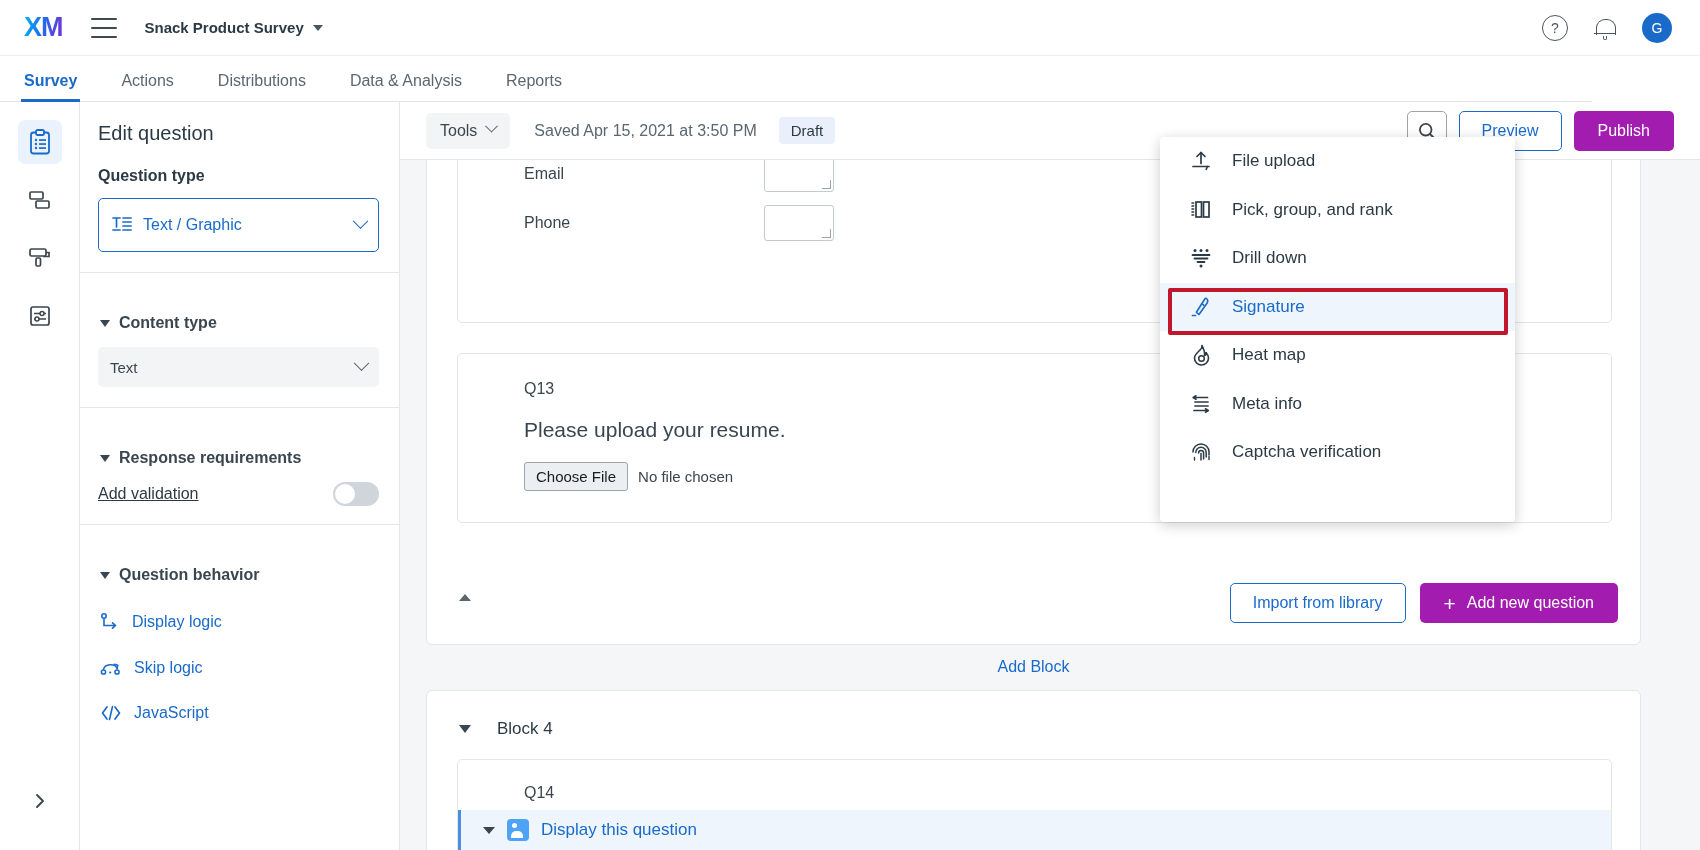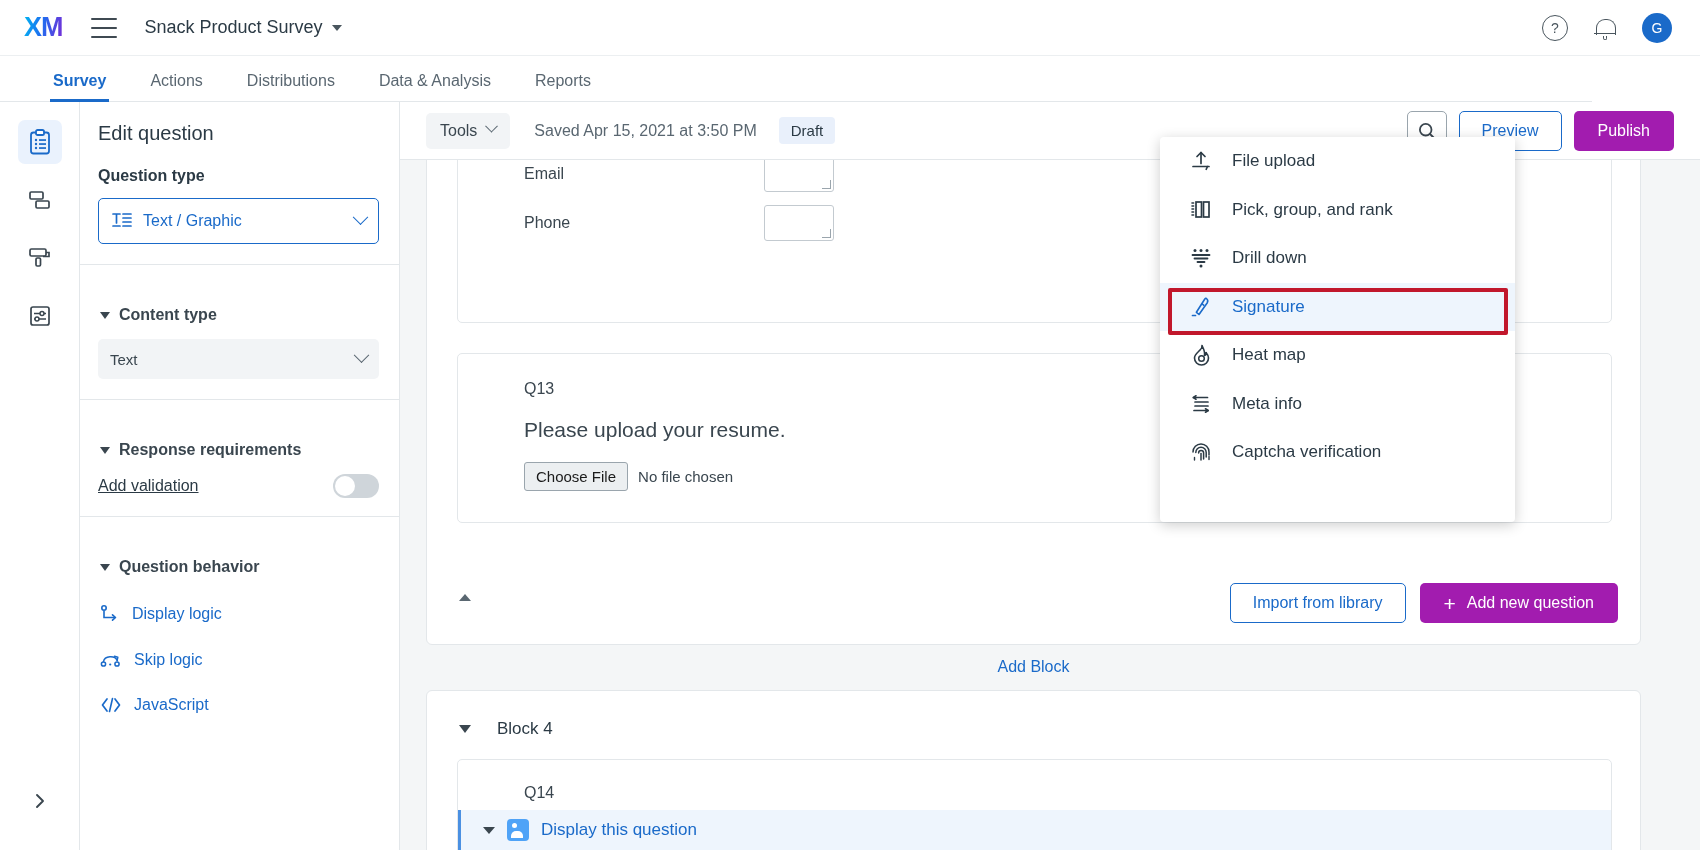--- a/index.html
+++ b/index.html
@@ -19,34 +19,34 @@
     border-bottom: 1px solid #eceff1; z-index: 5;
   }
   .xm-logo {
     margin-left: 24px; font-size: 27px; font-weight: bold; letter-spacing: -1px;
     background: linear-gradient(100deg,#00b8f1 0%, #1e6ef0 45%, #7a2bd6 100%);
     -webkit-background-clip: text; background-clip: text; color: transparent;
     font-family: "Liberation Sans", sans-serif;
   }
   .hamburger { margin-left: 28px; width: 26px; height: 20px; display:flex; flex-direction:column; justify-content:space-between; cursor:pointer; }
   .hamburger span { display:block; height:2px; background:#3f4a52; border-radius:1px; }
-  .survey-title { margin-left: 28px; font-size: 18px; color: #2b3a45; display:flex; align-items:center; gap:9px; cursor:pointer; }
+  .survey-title { margin-left: 28px; font-size: 15px; color: #2b3a45; display:flex; align-items:center; gap:9px; cursor:pointer;font-weight:bold; }
   .caret-d { width:0;height:0;border-left:5px solid transparent;border-right:5px solid transparent;border-top:6px solid #4a565e; }
   .topbar-right { margin-left:auto; display:flex; align-items:center; gap:26px; margin-right: 28px; }
   .circ-icon { width:26px; height:26px; border:1.6px solid #4a565e; border-radius:50%; display:flex;align-items:center;justify-content:center; font-size:14px; color:#4a565e; cursor:pointer;}
   .bell { width:22px;height:24px; position:relative; cursor:pointer;}
   .bell:before{content:"";position:absolute;left:2px;top:3px;width:18px;height:15px;border:1.6px solid #4a565e;border-bottom:none;border-radius:9px 9px 0 0;}
   .bell:after{content:"";position:absolute;left:0px;top:17px;width:22px;height:1.6px;background:#4a565e;}
   .bell i{position:absolute;left:9px;top:20px;width:4px;height:4px;border:1.6px solid #4a565e;border-top:none;border-radius:0 0 4px 4px;}
   .avatar { width:30px;height:30px;border-radius:50%;background:#1a6ac9;color:#fff;display:flex;align-items:center;justify-content:center;font-size:14px;cursor:pointer;}
 
   
   .navtabs {
     position:absolute; top:56px; left:0; width:1592px; height:46px;
-    display:flex; align-items:flex-end; border-bottom:1px solid #e3e7ea; background:#fff; z-index:5;padding-left:29px;
+    display:flex; align-items:flex-end; border-bottom:1px solid #e3e7ea; background:#fff; z-index:5;
   }
   .navtab { font-size:16px; color:#5a6771; padding:0 0 11px 0; margin-left:44px; cursor:pointer; position:relative; }
   .navtab:first-child { margin-left:24px; }
   .navtab.active { color:#1a6ac9; font-weight:bold; }
   .navtab.active:after { content:""; position:absolute; left:-3px; right:-3px; bottom:-1px; height:3px; background:#1a6ac9; }
 
   
   .rail {
     position:absolute; top:102px; left:0; width:80px; height:748px;
     background:#fff; border-right:1px solid #e3e7ea; z-index:4;
@@ -58,21 +58,21 @@
 
   
   .editpanel {
     position:absolute; top:102px; left:80px; width:320px; height:748px;
     background:#fff; border-right:1px solid #e3e7ea; z-index:3; overflow:hidden;
   }
   .ep-pad { padding: 20px 20px 0 18px; }
   .ep-title { font-size:20px; color:#2b3a45; margin-bottom:22px; }
   .ep-label { font-size:16px; font-weight:bold; color:#2b3a45; margin-bottom:13px; }
   .qtype-select {
-    height:46px; border:1.5px solid #1a6ac9; border-radius:5px; display:flex;align-items:center;
+    height:54px; border:1.5px solid #1a6ac9; border-radius:5px; display:flex;align-items:center;
     padding:8px 12px; gap:10px; cursor:pointer; margin-bottom:20px;
   }
   .qtype-label { color:#1a6ac9; font-size:16px; }
   .chev { margin-left:auto; width:11px;height:11px; border-right:1.7px solid #1a6ac9; border-bottom:1.7px solid #1a6ac9; transform:rotate(45deg) translate(-3px,-3px); }
   .chev.grey { border-color:#5a6771; }
   .ep-sep { height:1px; background:#e3e7ea; margin:0; }
   .sect-head { display:flex; align-items:center; gap:9px; font-size:16px; font-weight:bold; color:#3a464f; margin:21px 0 15px 2px; cursor:pointer;}
   .tri { width:0;height:0;border-left:5.5px solid transparent;border-right:5.5px solid transparent;border-top:7px solid #3a464f; }
   .content-select {
     height:40px; background:#f2f4f6; border-radius:5px; display:flex;align-items:center;

